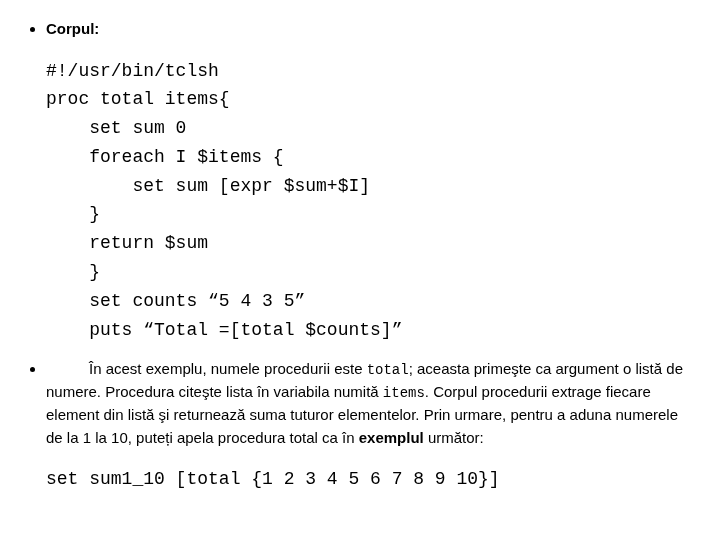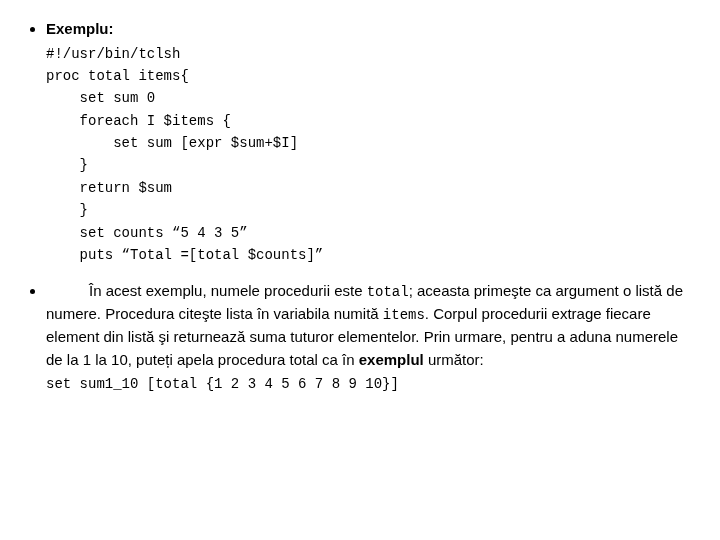--- a/index.html
+++ b/index.html
@@ -29,23 +29,23 @@
       padding-left: 22px;
     }
 
     li {
       margin-bottom: 14px;
       line-height: 1.5;
     }
 
     .code-block {
       font-family: 'Courier New', Courier, monospace;
-      font-size: 14px;
+      font-size: 18px;
       display: block;
-      margin-top: 2px;
+      margin-top: 16px;
       line-height: 1.6;
       white-space: pre;
     }
 
     .inline-code {
       font-family: 'Courier New', Courier, monospace;
       font-size: 14px;
     }
 
     .prose {
@@ -62,21 +62,21 @@
       font-weight: bold;
     }
   </style>
 </head>
 <body>
 
 <div class="content">
   <ul>
 
     <li>
-      <span class="bullet-label">Exemplu:</span>
+      <span class="bullet-label">Corpul:</span>
       <span class="code-block">#!/usr/bin/tclsh
 proc total items{
     set sum 0
     foreach I $items {
         set sum [expr $sum+$I]
     }
     return $sum
     }
     set counts “5 4 3 5”
     puts “Total =[total $counts]”</span>

